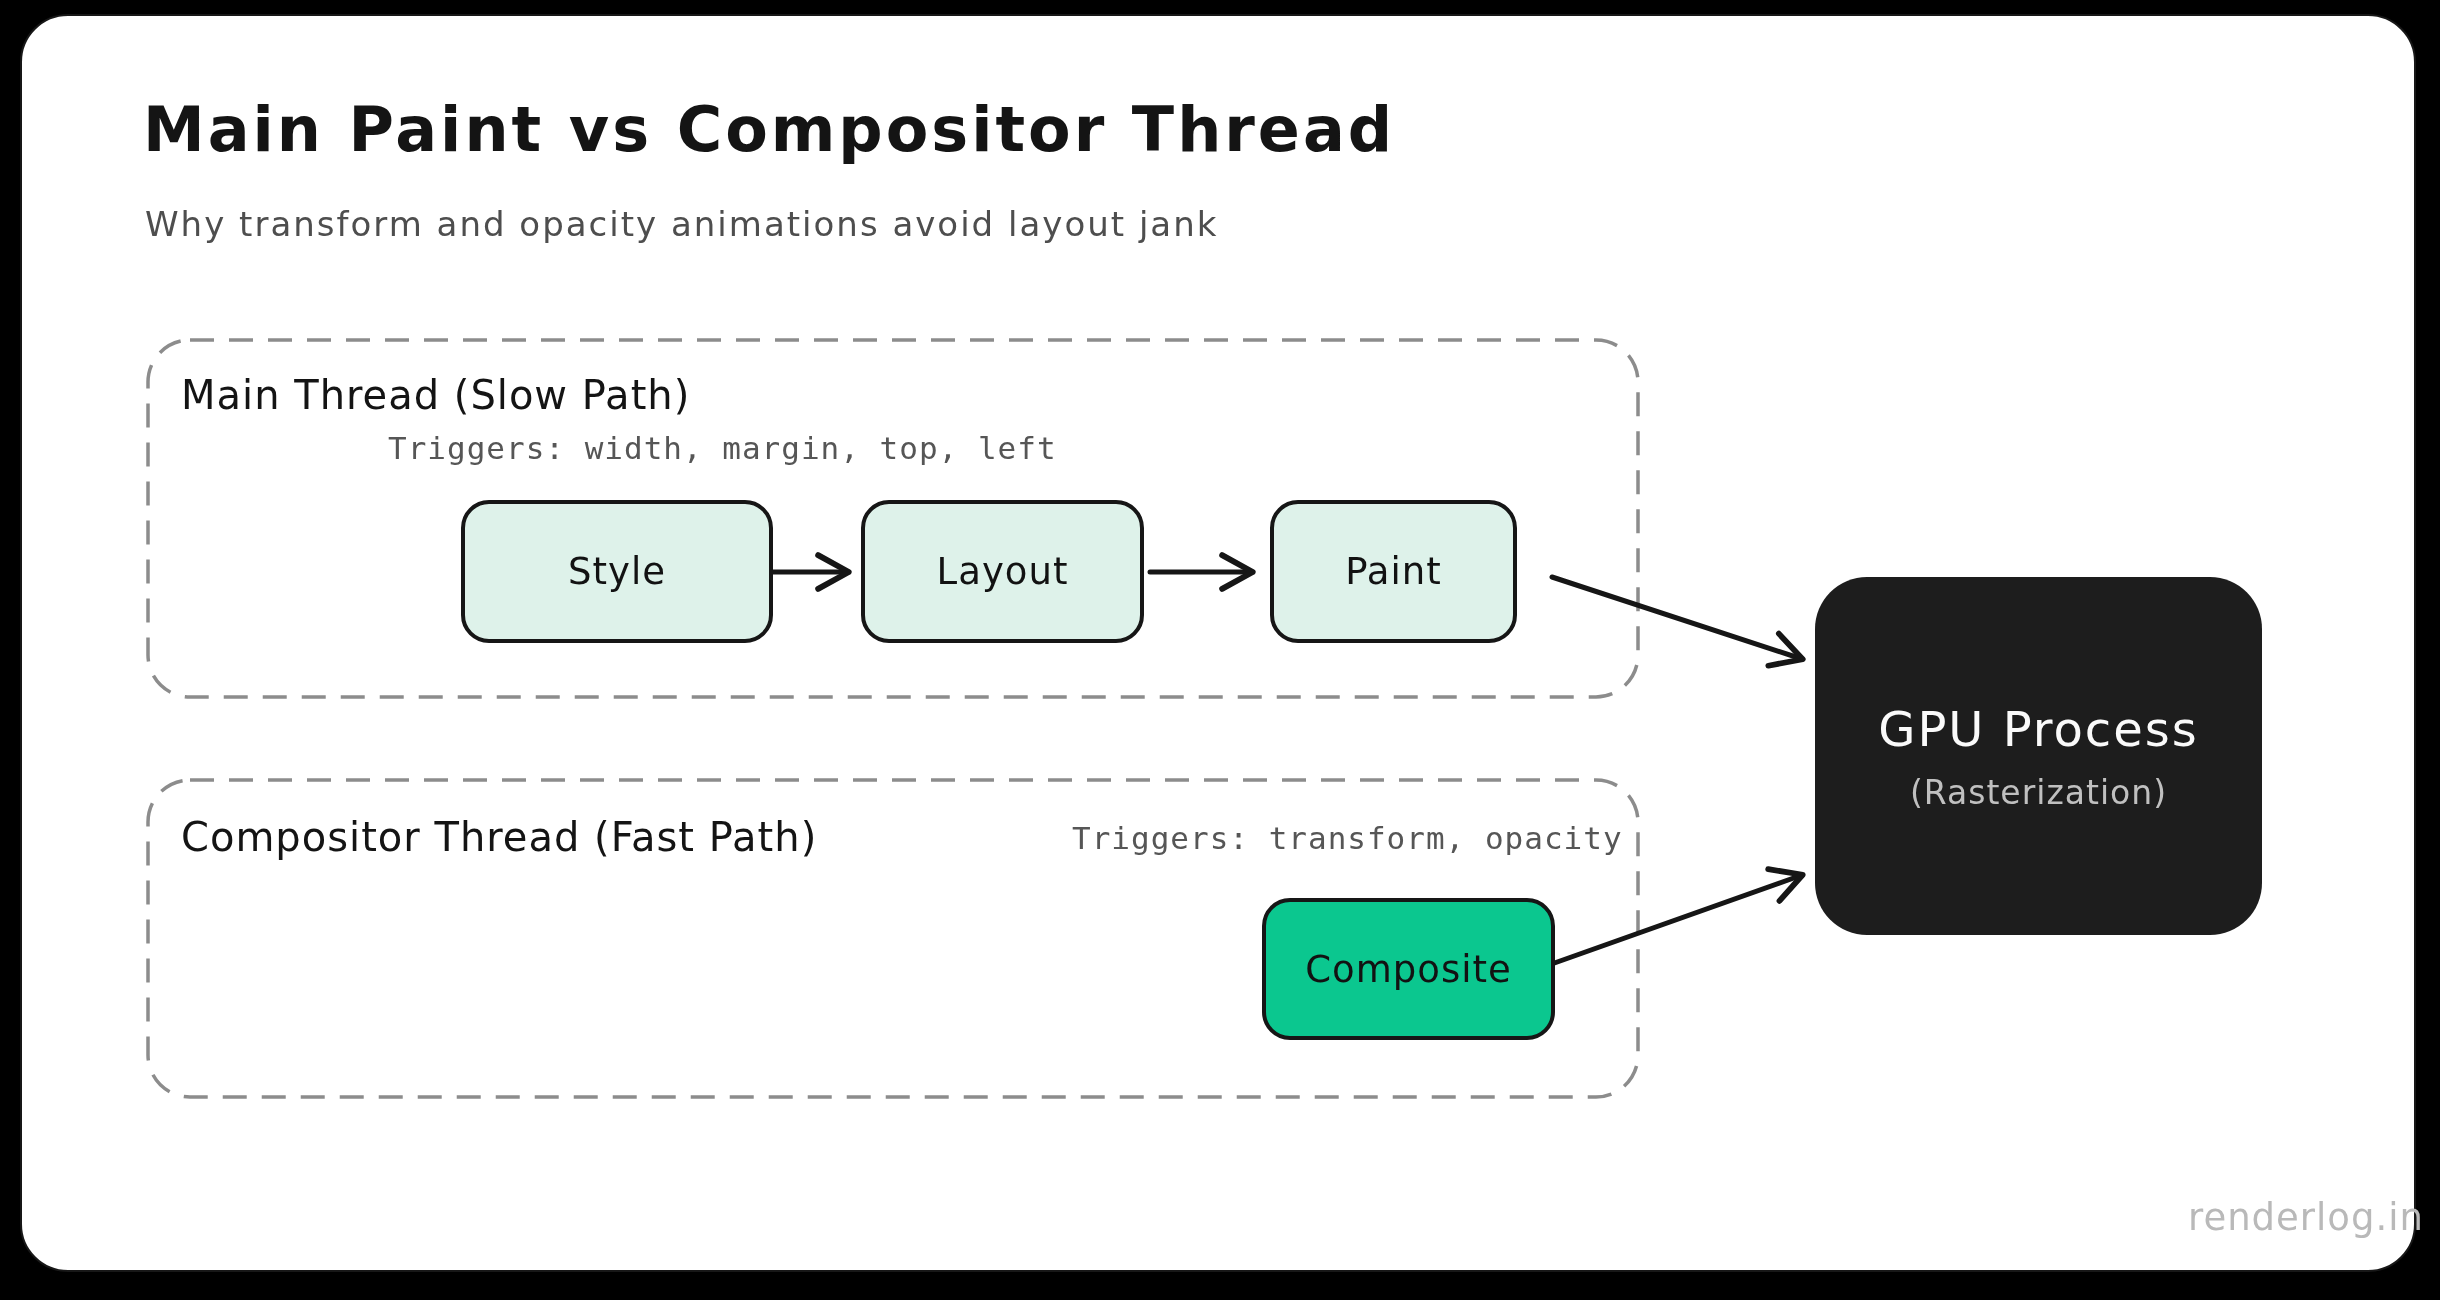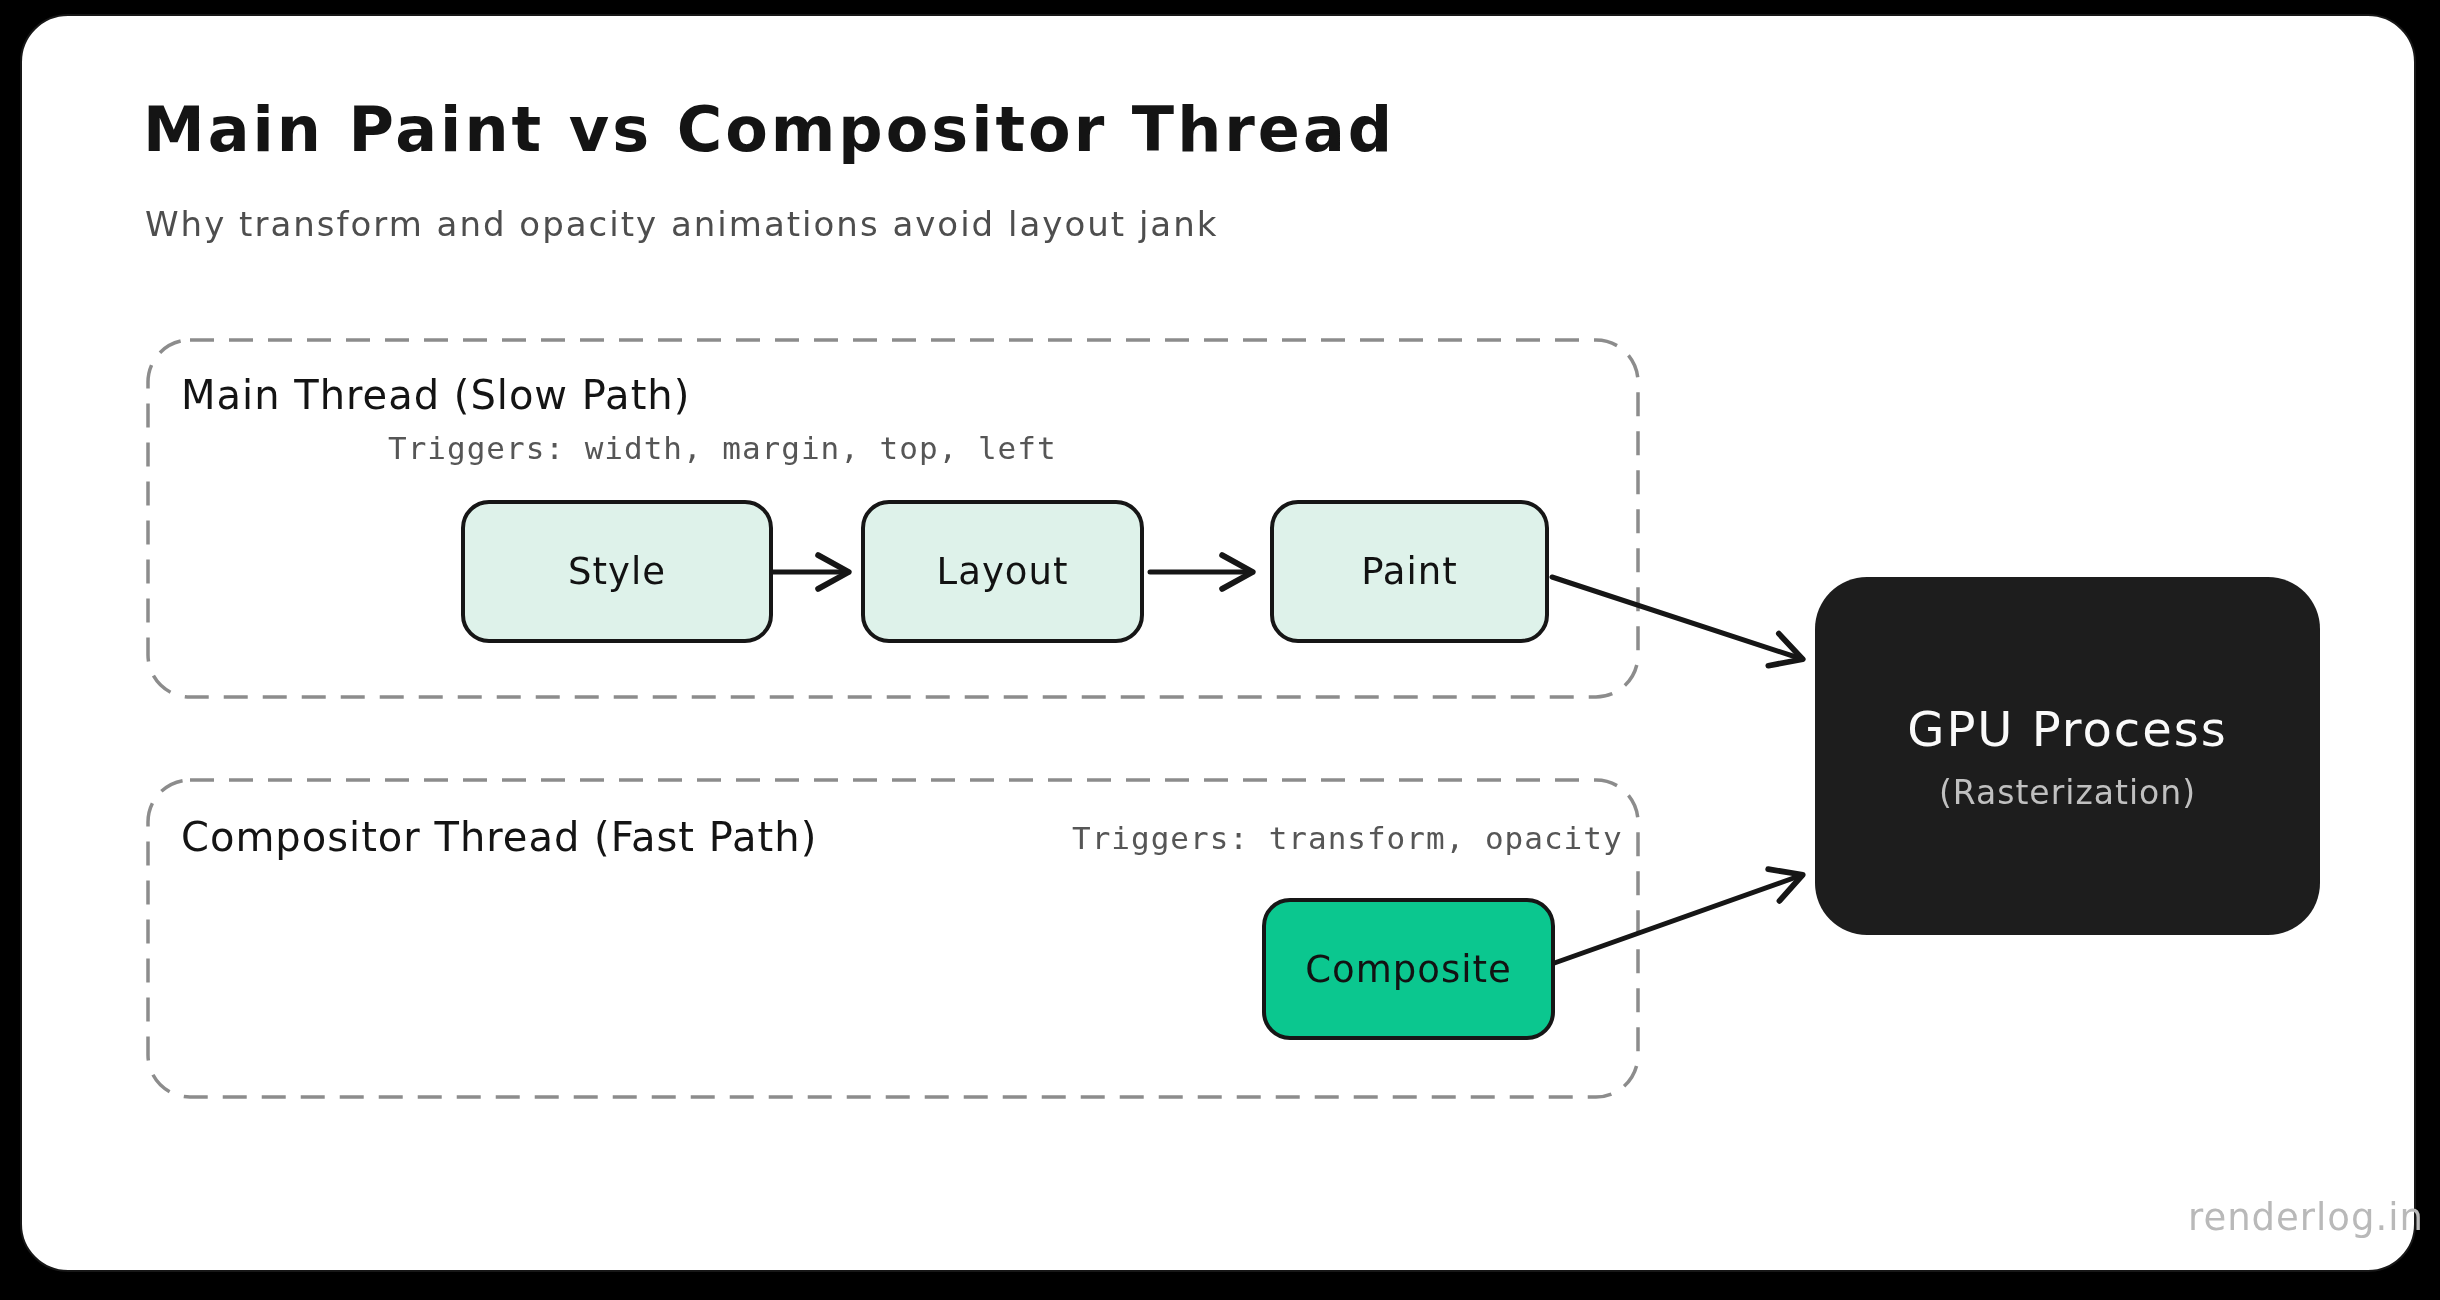--- a/index.html
+++ b/index.html
@@ -35,24 +35,24 @@
   .triggers{position:absolute;font-family:"DejaVu Sans Mono","Liberation Mono",monospace;
             font-size:31px;letter-spacing:1px;color:var(--code);white-space:nowrap;}
   .triggers-main{left:388px;top:430px;}
   .triggers-comp{left:1072px;top:820px;}
 
   .node{position:absolute;display:flex;align-items:center;justify-content:center;
         border:4.5px solid #161616;border-radius:28px;font-size:37px;letter-spacing:1px;
         color:#121212;background:var(--mint);}
   .node-style {left:461px; top:500px;width:312px;height:143px;}
   .node-layout{left:861px; top:500px;width:283px;height:143px;}
-  .node-paint {left:1270px;top:500px;width:279px;height:143px;}
+  .node-paint {left:1270px;top:500px;width:247px;height:143px;}
   .node-composite{left:1262px;top:898px;width:293px;height:142px;background:var(--green);}
 
-  .gpu{position:absolute;left:1815px;top:577px;width:505px;height:358px;
+  .gpu{position:absolute;left:1815px;top:577px;width:447px;height:358px;
        background:var(--gpu);border-radius:52px;display:flex;flex-direction:column;
        align-items:center;justify-content:center;gap:16px;}
   .gpu-title{font-size:48px;letter-spacing:2px;color:#fafafa;white-space:nowrap;}
   .gpu-subtitle{font-size:33px;letter-spacing:1px;color:var(--gpu-sub);white-space:nowrap;}
 
   .watermark{position:absolute;left:2188px;top:1196px;font-size:37px;letter-spacing:1px;
              color:var(--watermark);white-space:nowrap;}
 </style>
 </head>
 <body>

